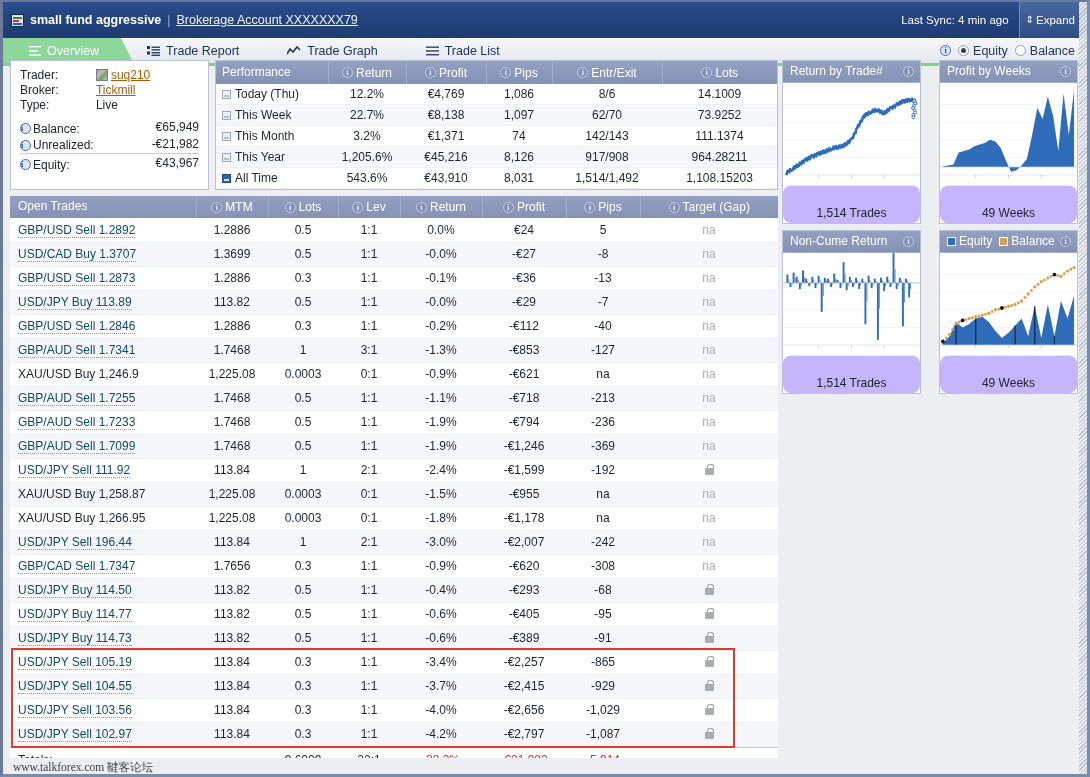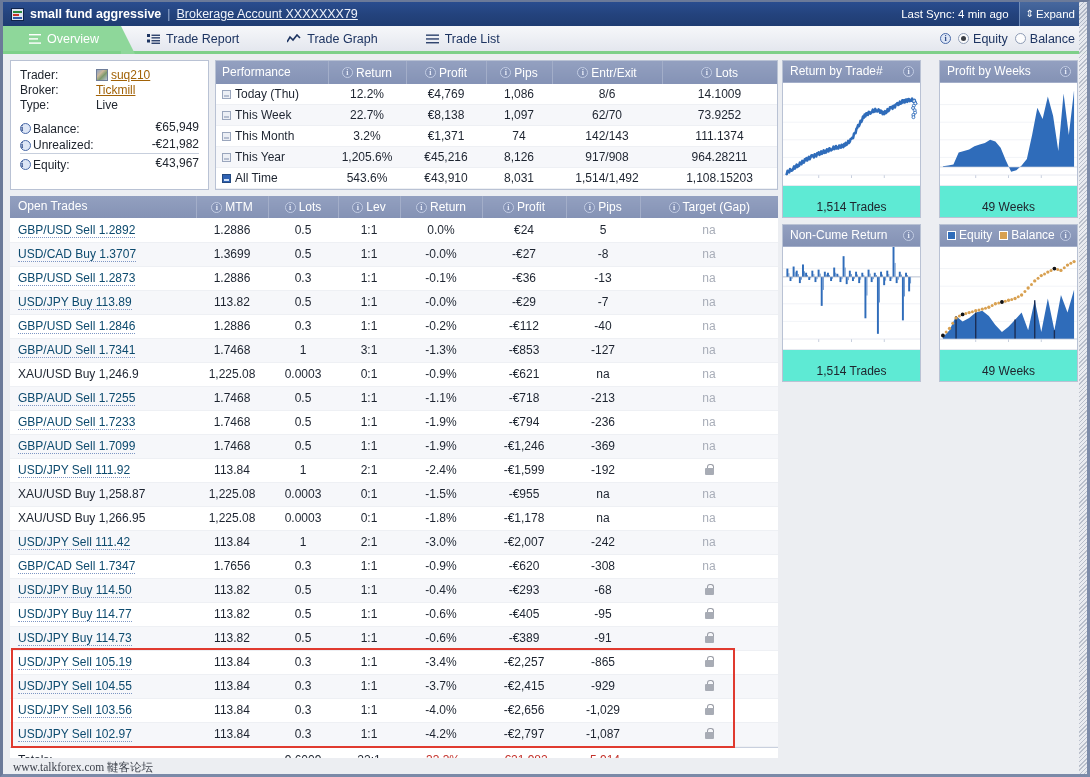--- a/index.html
+++ b/index.html
@@ -16,21 +16,21 @@
   #app {
     position: absolute; inset: 0;
     background: #eceef2;
     border-left: 3px solid #6b7a99;
     border-top: 2px solid #6b7a99;
     border-right: 3px solid #7b8aa8;
     border-bottom: 3px solid #7b8aa8;
   }
   
   #titlebar {
-    height: 24px;
+    height: 36px;
     background: linear-gradient(180deg,#2a4d8f 0%,#24437d 50%,#1f3c72 100%);
     display: flex; align-items: center;
     color: #fff;
     padding: 0 4px 0 8px;
     position: relative;
   }
   #titlebar .tb-left { display: flex; align-items: center; gap: 6px; flex: 1 1 auto; min-width: 0;}
   .logo-glyph {
     width: 13px; height: 13px; background: #dfe6f2;
     border: 1px solid #12254a;
@@ -215,21 +215,21 @@
   .panel-hd {
     background: linear-gradient(180deg,#93a0c0 0%,#8492b5 100%);
     color:#fff; font-size:12px; padding:3px 6px 4px 7px;
     display:flex; align-items:center; justify-content:space-between;
     border-bottom:1px solid #a3aec9;
   }
   .panel-hd .t { white-space:nowrap; }
   .panel-body { background:#fff; position:relative; }
   .panel-ft {
     text-align:center; font-size:12px; color:#20262f;
-    padding:14px 0 3px 0; background:#5eead4; border-top:1px solid #e7eaf1;
+    padding:20px 0 3px 0; background:#c4b5fd; border-top:1px solid #e7eaf1;border-radius:8px;
   }
   .panelrow { display:flex; gap:18px; }
   .panelrow > .panel { flex:1 1 0; min-width:0; }
   .legend-sw { display:inline-block; width:9px;height:9px;border:1px solid #fff; vertical-align:-1px; margin-right:3px;}
   .hd-legend { display:flex; align-items:center; gap:7px; }
   .hd-legend span.lg { white-space:nowrap; }
   
   #footer {
     position:absolute; left:0; right:0; bottom:0; height:16px;
     background:#eceef2;
@@ -625,21 +625,21 @@
                 <td class="left"><span class="sym plain">XAU/USD Buy 1,266.95</span></td>
                 <td>1,225.08</td>
                 <td>0.0003</td>
                 <td>0:1</td>
                 <td class="neg">-1.8%</td>
                 <td class="neg">-€1,178</td>
                 <td class="na">na</td>
                 <td><span class="na">na</span></td>
               </tr>
               <tr>
-                <td class="left"><span class="sym">USD/JPY Sell 111.42</span></td>
+                <td class="left"><span class="sym">USD/JPY Sell 196.44</span></td>
                 <td>113.84</td>
                 <td>1</td>
                 <td>2:1</td>
                 <td class="neg">-3.0%</td>
                 <td class="neg">-€2,007</td>
                 <td class="neg">-242</td>
                 <td><span class="na">na</span></td>
               </tr>
               <tr>
                 <td class="left"><span class="sym">GBP/CAD Sell 1.7347</span></td>

